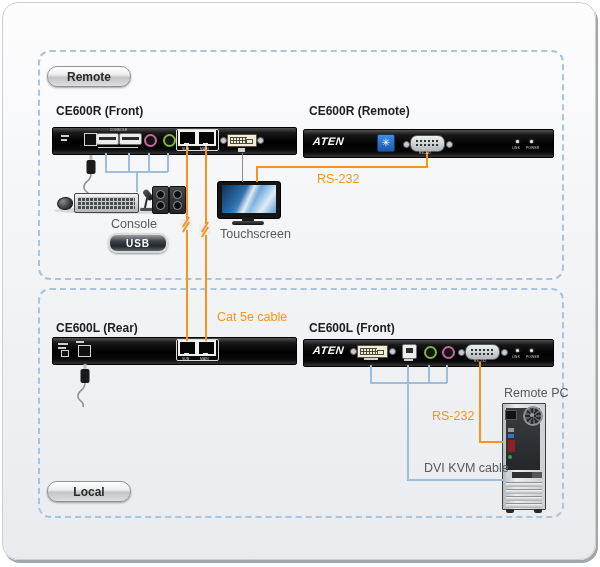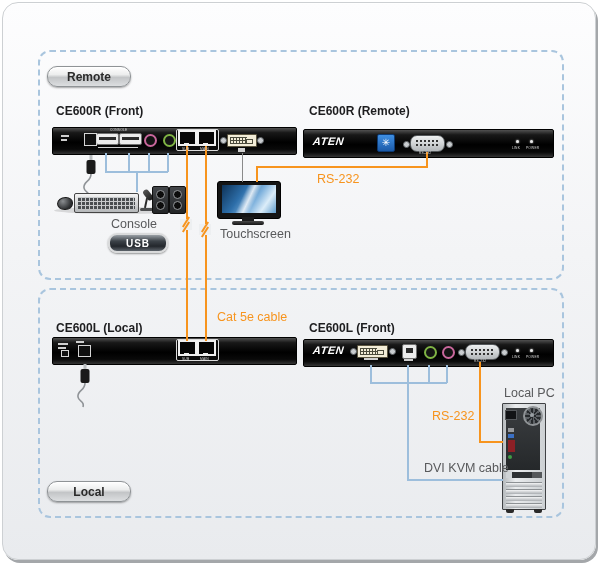--- a/index.html
+++ b/index.html
@@ -203,21 +203,21 @@
     <span>USB</span>
   </div>
 
   <div class="tv" style="left:217px;top:181px;width:62px;height:36px;">
     <div class="scr"></div>
   </div>
   <div class="tvneck" style="left:242px;top:217px;"></div>
   <div class="tvbase" style="left:232px;top:221px;"></div>
   <div class="lab" style="left:220px;top:227px;">Touchscreen</div>
 
-  <div class="title" style="left:56px;top:321px;">CE600L (Local)</div>
+  <div class="title" style="left:56px;top:321px;">CE600L (Rear)</div>
   <div class="panel" style="left:52px;top:337px;width:243px;height:26px;"></div>
   <span class="mk" style="left:58px;top:343px;width:10px;height:2px;"></span>
   <span class="mk" style="left:58px;top:347px;width:8px;height:2px;"></span>
   <span class="mksq" style="left:61px;top:350px;width:6px;height:5px;"></span>
   <span class="mk" style="left:76px;top:341px;width:8px;height:2px;"></span>
   <span class="mksq" style="left:78px;top:345px;width:11px;height:10px;"></span>
   <div class="plate" style="left:176px;top:339px;width:41px;height:20px;"></div>
   <div class="rj45" style="left:178px;top:340px;">
       <i></i>
     </div>
@@ -252,21 +252,21 @@
   <div class="db9" style="left:465px;top:344px;width:33px;height:14px;">
     <span class="pins"></span>
   </div>
   <div class="screw" style="left:501px;top:349px;"></div>
   <div class="mt" style="left:474px;top:359px;">RS-232</div>
   <div class="led" style="left:516px;top:349px;"></div>
   <div class="led" style="left:530px;top:349px;"></div>
   <div class="mt" style="left:512px;top:355px;">LINK</div>
   <div class="mt" style="left:526px;top:355px;">POWER</div>
 
-  <div class="lab" style="left:504px;top:386px;">Local PC</div>
+  <div class="lab" style="left:504px;top:386px;">Remote PC</div>
   <div class="pc" style="left:502px;top:403px;">
     <div class="rpnl"></div>
     <div class="fan"></div>
     <div class="inlet"></div>
     <span class="pport" style="left:5px;top:24px;width:6px;height:4px;background:#97999c;"></span>
     <span class="pport" style="left:5px;top:30px;width:6px;height:4px;background:#3a6fc4;"></span>
     <span class="pport" style="left:5px;top:36px;width:7px;height:12px;background:#8c2026;"></span>
     <span class="pport" style="left:5px;top:51px;width:4px;height:4px;background:#3f9b45;border-radius:50%;"></span>
     <div class="slot"></div>
     <div class="vent" style="top:78px;"></div>

